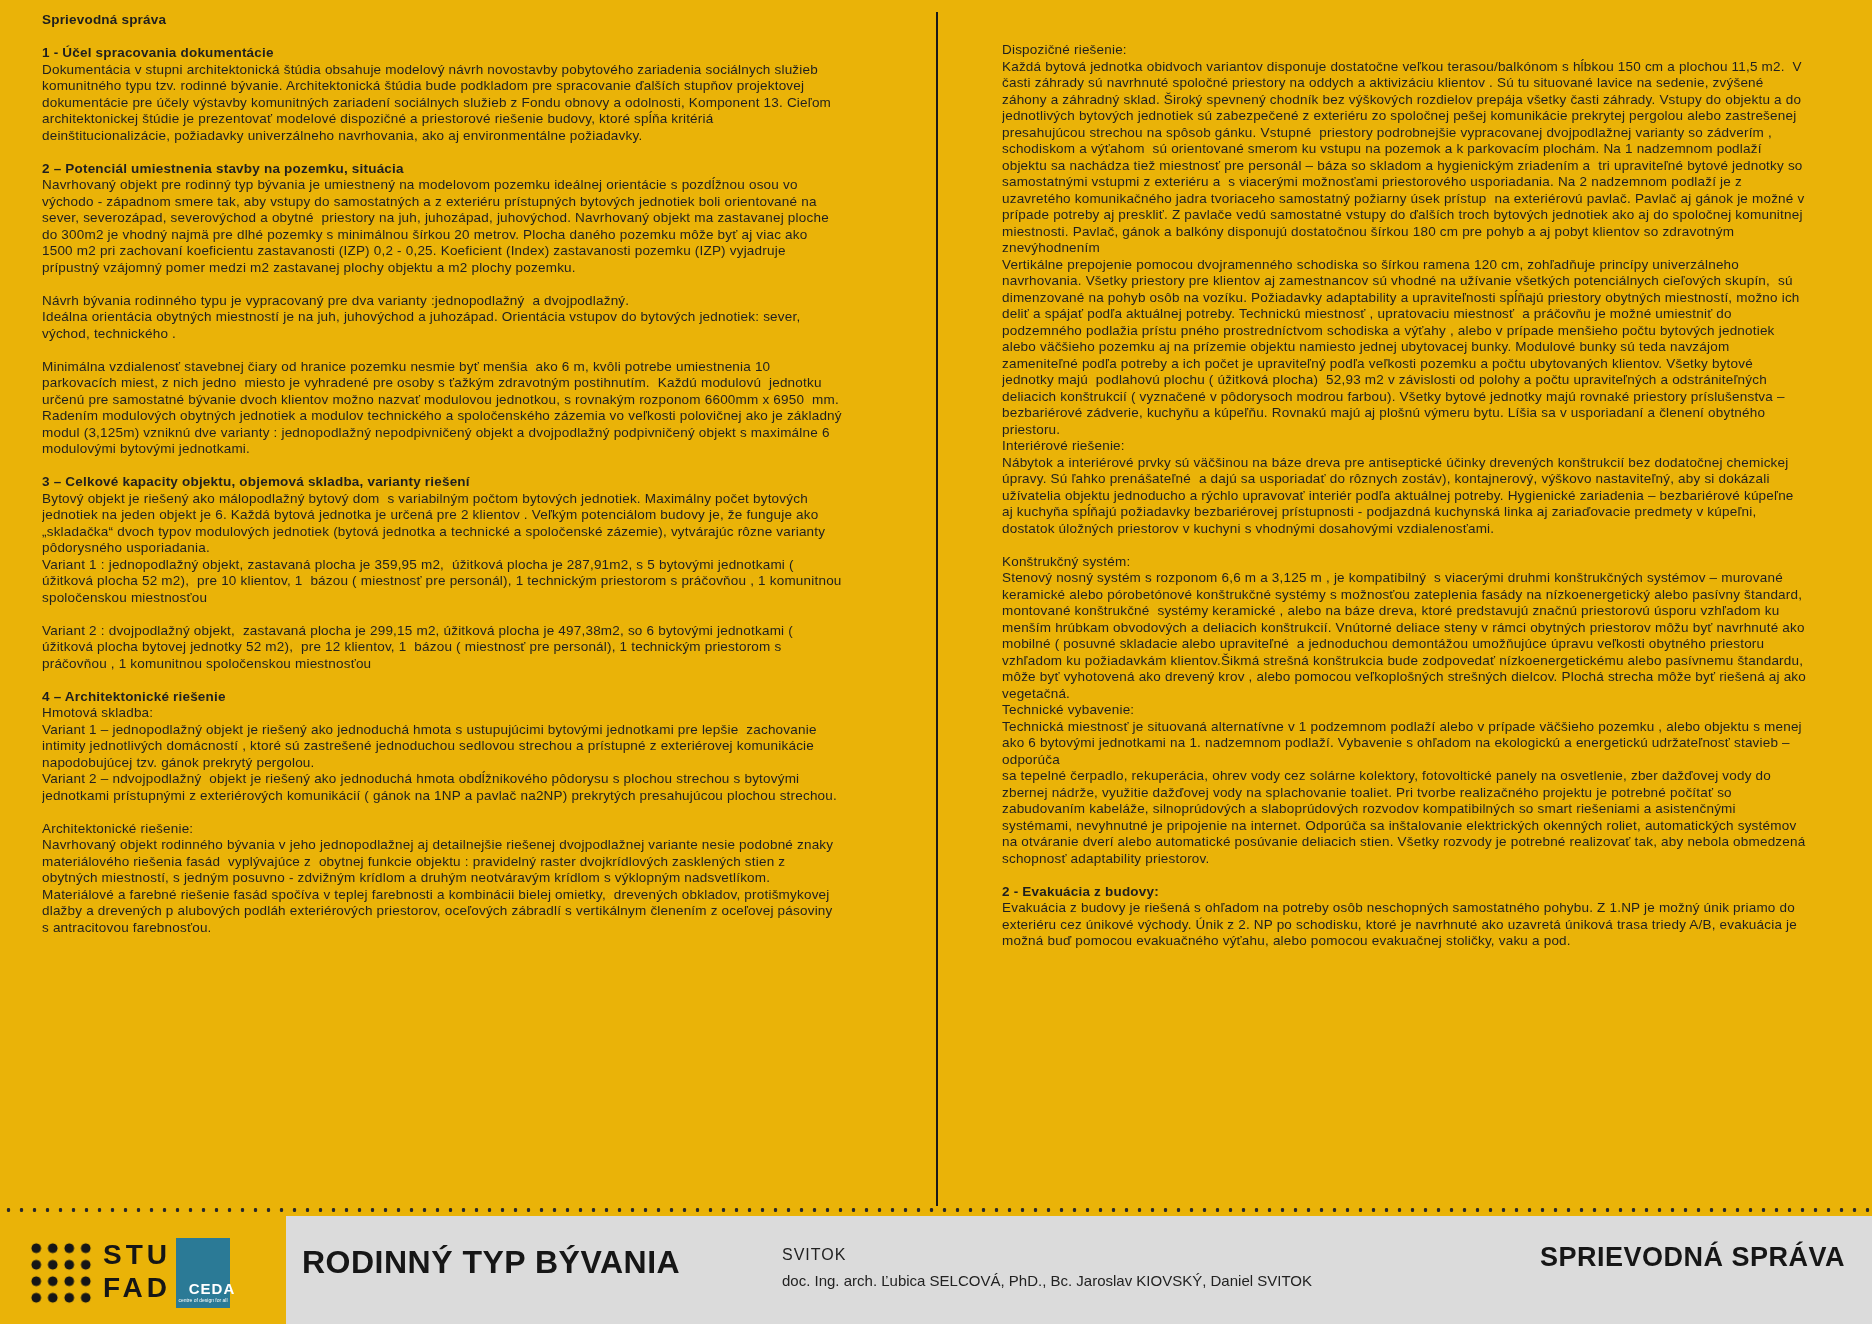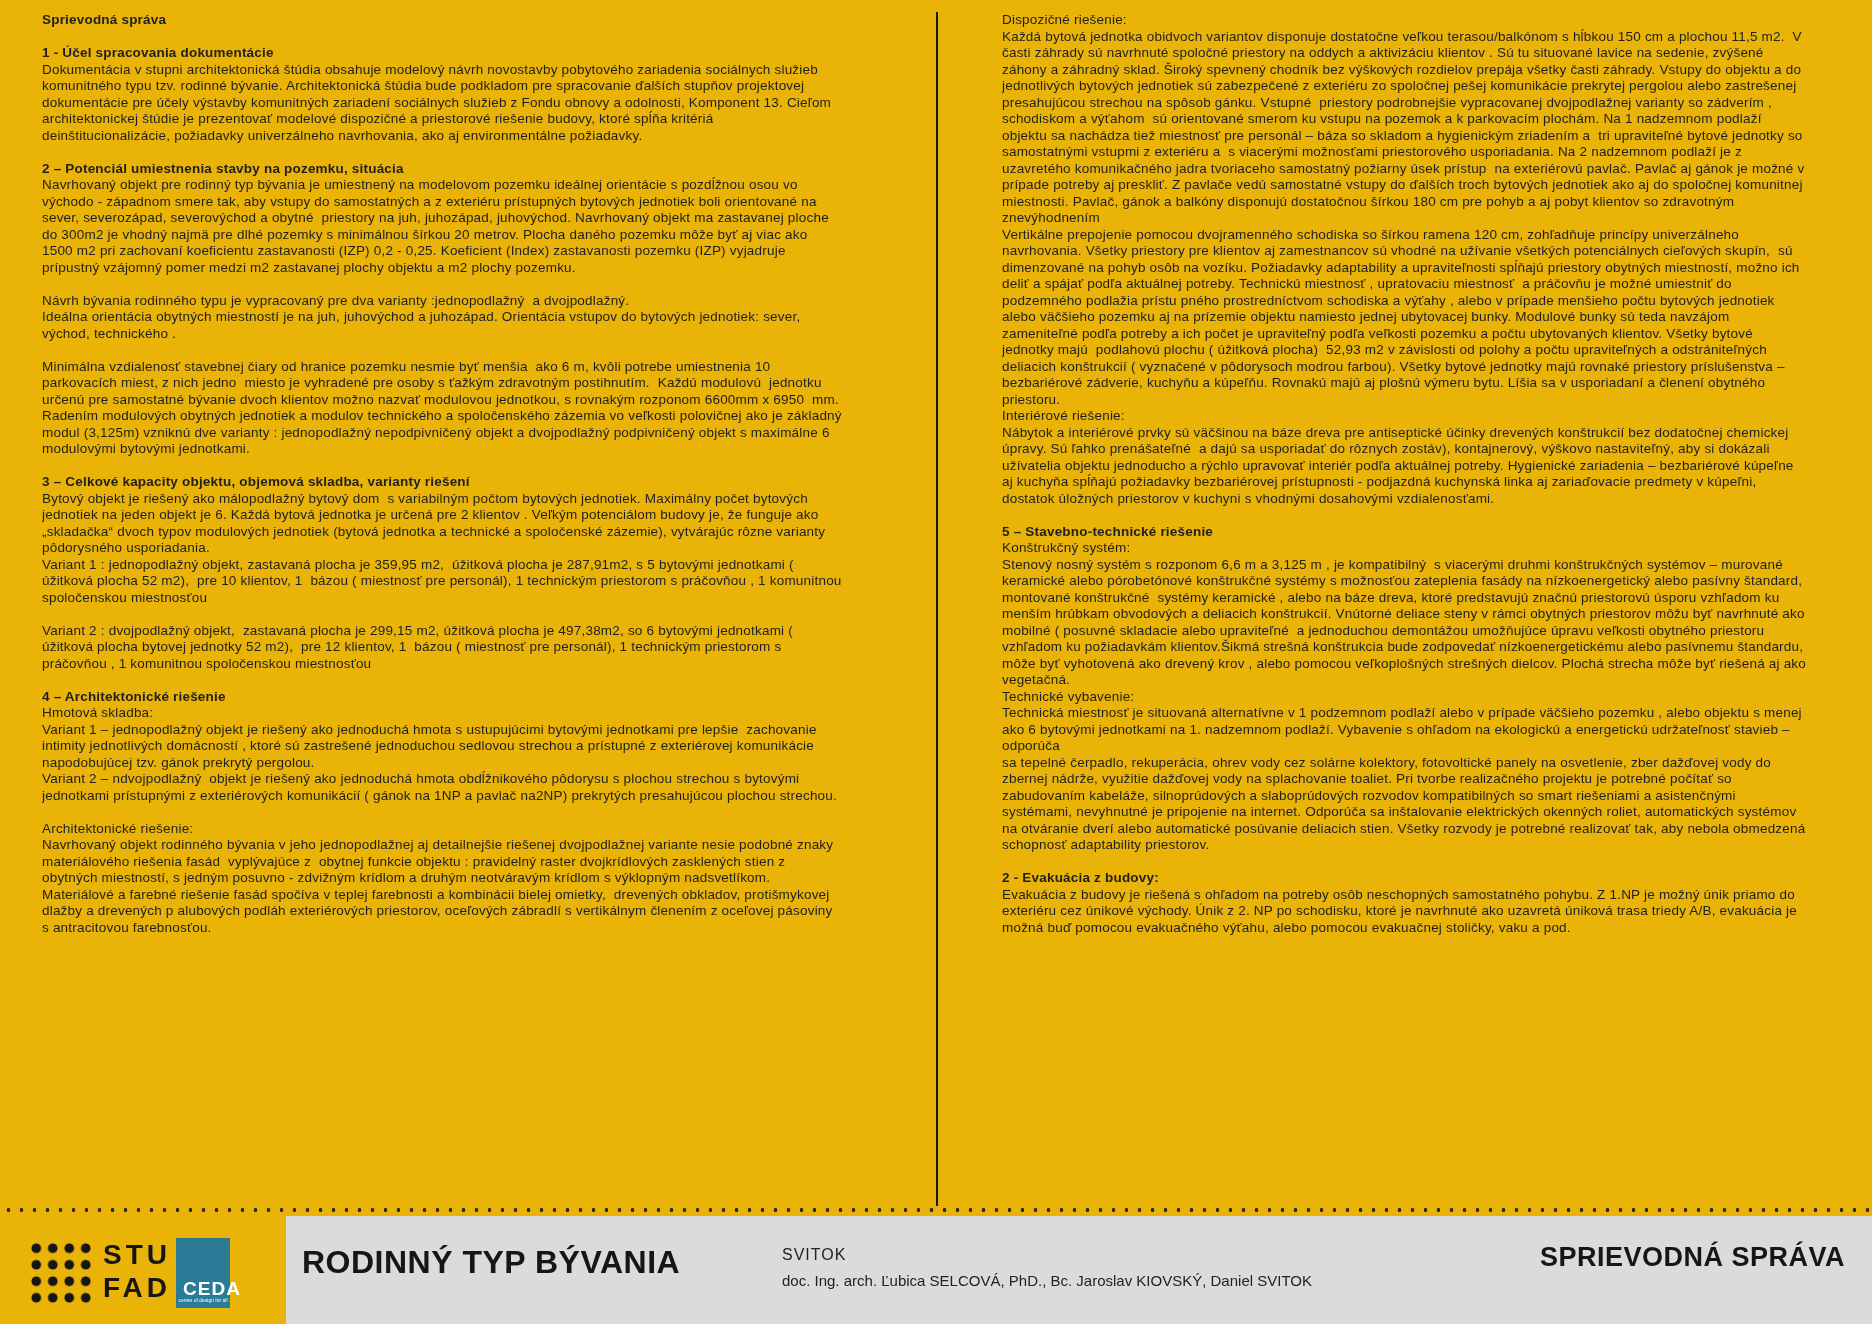--- a/index.html
+++ b/index.html
@@ -1,37 +1,37 @@
 <!DOCTYPE html>
 <html><head>
 <meta charset="utf-8">
 <style>
   html,body{margin:0;padding:0;background:#ffffff;}
   .page{position:relative;width:1872px;height:1324px;background:#eab308;overflow:hidden;
         font-family:"Liberation Sans",sans-serif;color:#1f1f1f;}
   .col{position:absolute;top:12px;font-size:13.5px;line-height:16.5px;letter-spacing:0.2px;}
   .col.left{left:42px;width:800px;height:1192px;overflow:hidden;}
-  .col.right{left:1002px;width:806px;height:1192px;overflow:hidden;}
+  .col.right{left:1002px;width:806px;height:1192px;overflow:hidden;margin-top:30px;}
   .col p{margin:0;white-space:pre-wrap;}
   .col p.mb{margin-bottom:16.5px;}
   .col h2{margin:0;font-size:13.5px;line-height:16.5px;font-weight:700;letter-spacing:0.2px;}
   .bold{font-weight:700;}
   .divider{position:absolute;left:936px;top:12px;width:2px;height:1194px;background:#1a1a1a;}
   .dotted{position:absolute;left:0;top:1206px;width:1872px;height:6px;
           background-image:radial-gradient(circle,#2a2a2a 1.7px,transparent 2.1px);
           background-size:13px 6px;background-position:2px 1px;}
   .footer-gray{position:absolute;left:286px;top:1216px;width:1586px;height:108px;background:#dbdbdb;}
   .logo-dots{position:absolute;left:28px;top:1240px;width:66px;height:66px;
              background-image:radial-gradient(circle,#161616 4.6px,transparent 5.1px);
              background-size:16.5px 16.5px;}
   .logo-text{position:absolute;left:103px;top:1238px;font-weight:700;font-size:28px;line-height:33px;
              letter-spacing:4px;color:#161616;}
   .ceda{position:absolute;left:176px;top:1238px;width:54px;height:70px;background:#2b7a96;
         display:flex;flex-direction:column;justify-content:flex-end;align-items:center;padding-bottom:5px;box-sizing:border-box;}
-  .ceda .ceda-label{color:#ffffff;font-weight:700;font-size:19px;letter-spacing:1px;line-height:16px;margin-left:18px;}
+  .ceda .ceda-label{color:#ffffff;font-weight:700;font-size:15px;letter-spacing:1px;line-height:16px;margin-left:18px;}
   .ceda .ceda-caption{color:#ffffff;font-size:5px;line-height:6px;white-space:nowrap;}
   .project-title{position:absolute;left:302px;top:1244px;font-weight:700;font-size:32px;letter-spacing:0.5px;color:#161616;}
   .authors-label{position:absolute;left:782px;top:1246px;font-size:16px;letter-spacing:1px;color:#222222;}
   .authors-names{position:absolute;left:782px;top:1272px;font-size:15px;color:#222222;}
   .report-title{position:absolute;right:27px;top:1242px;font-weight:700;font-size:27px;letter-spacing:0.5px;color:#161616;}
 </style>
 </head>
 <body>
 
 <div class="page">
@@ -67,21 +67,20 @@
 
   <div class="divider"></div>
 
   <div class="col right">
     <p class="mb">Dispozičné riešenie:
 Každá bytová jednotka obidvoch variantov disponuje dostatočne veľkou terasou/balkónom s hĺbkou 150 cm a plochou 11,5 m2.  V časti záhrady sú navrhnuté spoločné priestory na oddych a aktivizáciu klientov . Sú tu situované lavice na sedenie, zvýšené záhony a záhradný sklad. Široký spevnený chodník bez výškových rozdielov prepája všetky časti záhrady. Vstupy do objektu a do jednotlivých bytových jednotiek sú zabezpečené z exteriéru zo spoločnej pešej komunikácie prekrytej pergolou alebo zastrešenej presahujúcou strechou na spôsob gánku. Vstupné  priestory podrobnejšie vypracovanej dvojpodlažnej varianty so zádverím , schodiskom a výťahom  sú orientované smerom ku vstupu na pozemok a k parkovacím plochám. Na 1 nadzemnom podlaží objektu sa nachádza tiež miestnosť pre personál – báza so skladom a hygienickým zriadením a  tri upraviteľné bytové jednotky so samostatnými vstupmi z exteriéru a  s viacerými možnosťami priestorového usporiadania. Na 2 nadzemnom podlaží je z uzavretého komunikačného jadra tvoriaceho samostatný požiarny úsek prístup  na exteriérovú pavlač. Pavlač aj gánok je možné v prípade potreby aj preskliť. Z pavlače vedú samostatné vstupy do ďalších troch bytových jednotiek ako aj do spoločnej komunitnej miestnosti. Pavlač, gánok a balkóny disponujú dostatočnou šírkou 180 cm pre pohyb a aj pobyt klientov so zdravotným znevýhodnením
 Vertikálne prepojenie pomocou dvojramenného schodiska so šírkou ramena 120 cm, zohľadňuje princípy univerzálneho navrhovania. Všetky priestory pre klientov aj zamestnancov sú vhodné na užívanie všetkých potenciálnych cieľových skupín,  sú dimenzované na pohyb osôb na vozíku. Požiadavky adaptability a upraviteľnosti spĺňajú priestory obytných miestností, možno ich deliť a spájať podľa aktuálnej potreby. Technickú miestnosť , upratovaciu miestnosť  a práčovňu je možné umiestniť do podzemného podlažia prístu pného prostredníctvom schodiska a výťahy , alebo v prípade menšieho počtu bytových jednotiek alebo väčšieho pozemku aj na prízemie objektu namiesto jednej ubytovacej bunky. Modulové bunky sú teda navzájom zameniteľné podľa potreby a ich počet je upraviteľný podľa veľkosti pozemku a počtu ubytovaných klientov. Všetky bytové jednotky majú  podlahovú plochu ( úžitková plocha)  52,93 m2 v závislosti od polohy a počtu upraviteľných a odstrániteľných deliacich konštrukcií ( vyznačené v pôdorysoch modrou farbou). Všetky bytové jednotky majú rovnaké priestory príslušenstva – bezbariérové zádverie, kuchyňu a kúpeľňu. Rovnakú majú aj plošnú výmeru bytu. Líšia sa v usporiadaní a členení obytného priestoru.
 Interiérové riešenie:
 Nábytok a interiérové prvky sú väčšinou na báze dreva pre antiseptické účinky drevených konštrukcií bez dodatočnej chemickej úpravy. Sú ľahko prenášateľné  a dajú sa usporiadať do rôznych zostáv), kontajnerový, výškovo nastaviteľný, aby si dokázali užívatelia objektu jednoducho a rýchlo upravovať interiér podľa aktuálnej potreby. Hygienické zariadenia – bezbariérové kúpeľne aj kuchyňa spĺňajú požiadavky bezbariérovej prístupnosti - podjazdná kuchynská linka aj zariaďovacie predmety v kúpeľni, dostatok úložných priestorov v kuchyni s vhodnými dosahovými vzdialenosťami.</p>
 
-    <h2>5 – Stavebno-technické riešenie</h2>
     <p class="mb">Konštrukčný systém:
 Stenový nosný systém s rozponom 6,6 m a 3,125 m , je kompatibilný  s viacerými druhmi konštrukčných systémov – murované keramické alebo pórobetónové konštrukčné systémy s možnosťou zateplenia fasády na nízkoenergetický alebo pasívny štandard, montované konštrukčné  systémy keramické , alebo na báze dreva, ktoré predstavujú značnú priestorovú úsporu vzhľadom ku menším hrúbkam obvodových a deliacich konštrukcií. Vnútorné deliace steny v rámci obytných priestorov môžu byť navrhnuté ako mobilné ( posuvné skladacie alebo upraviteľné  a jednoduchou demontážou umožňujúce úpravu veľkosti obytného priestoru vzhľadom ku požiadavkám klientov.Šikmá strešná konštrukcia bude zodpovedať nízkoenergetickému alebo pasívnemu štandardu,  môže byť vyhotovená ako drevený krov , alebo pomocou veľkoplošných strešných dielcov. Plochá strecha môže byť riešená aj ako vegetačná.
 Technické vybavenie:
 Technická miestnosť je situovaná alternatívne v 1 podzemnom podlaží alebo v prípade väčšieho pozemku , alebo objektu s menej ako 6 bytovými jednotkami na 1. nadzemnom podlaží. Vybavenie s ohľadom na ekologickú a energetickú udržateľnosť stavieb – odporúča
 sa tepelné čerpadlo, rekuperácia, ohrev vody cez solárne kolektory, fotovoltické panely na osvetlenie, zber dažďovej vody do zbernej nádrže, využitie dažďovej vody na splachovanie toaliet. Pri tvorbe realizačného projektu je potrebné počítať so zabudovaním kabeláže, silnoprúdových a slaboprúdových rozvodov kompatibilných so smart riešeniami a asistenčnými systémami, nevyhnutné je pripojenie na internet. Odporúča sa inštalovanie elektrických okenných roliet, automatických systémov na otváranie dverí alebo automatické posúvanie deliacich stien. Všetky rozvody je potrebné realizovať tak, aby nebola obmedzená schopnosť adaptability priestorov.</p>
 
     <h2>2 - Evakuácia z budovy:</h2>
     <p>Evakuácia z budovy je riešená s ohľadom na potreby osôb neschopných samostatného pohybu. Z 1.NP je možný únik priamo do exteriéru cez únikové východy. Únik z 2. NP po schodisku, ktoré je navrhnuté ako uzavretá úniková trasa triedy A/B, evakuácia je možná buď pomocou evakuačného výťahu, alebo pomocou evakuačnej stoličky, vaku a pod.</p>
   </div>
 

